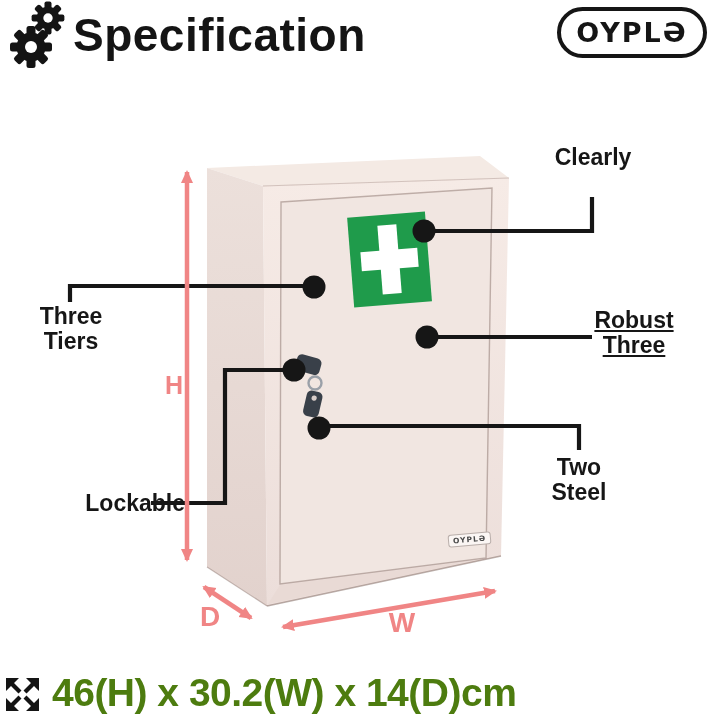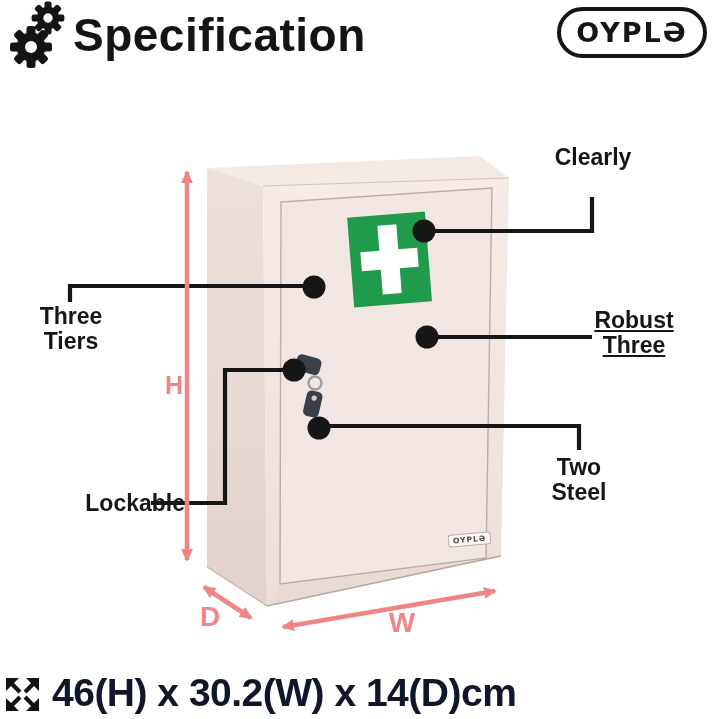--- a/index.html
+++ b/index.html
@@ -44,21 +44,21 @@
   .badge {
     position:absolute; left:448px; top:533px; z-index:2;
     background:#fbf6f4; border:1px solid #b9aeaa; border-radius:3px;
     padding:1px 4px; transform:rotate(-5deg);
     font-family:"DejaVu Sans", sans-serif;
     font-size:7.5px; font-weight:700; letter-spacing:1px; color:#4a4a4a;
   }
 
   .spec-line {
     position:absolute; left:52px; top:671px; z-index:2;
-    font-size:39px; font-weight:700; letter-spacing:-0.5px; color:#0f172a;
+    font-size:39px; font-weight:700; letter-spacing:-0.5px; color:#4d7c0f;
   }
 </style>
 </head>
 <body>
 
 <div class="canvas">
 
   <svg class="scene" viewBox="0 0 720 719">
     <defs>
       <marker id="ah" markerUnits="userSpaceOnUse" markerWidth="16" markerHeight="14" refX="11" refY="6" orient="auto-start-reverse">

